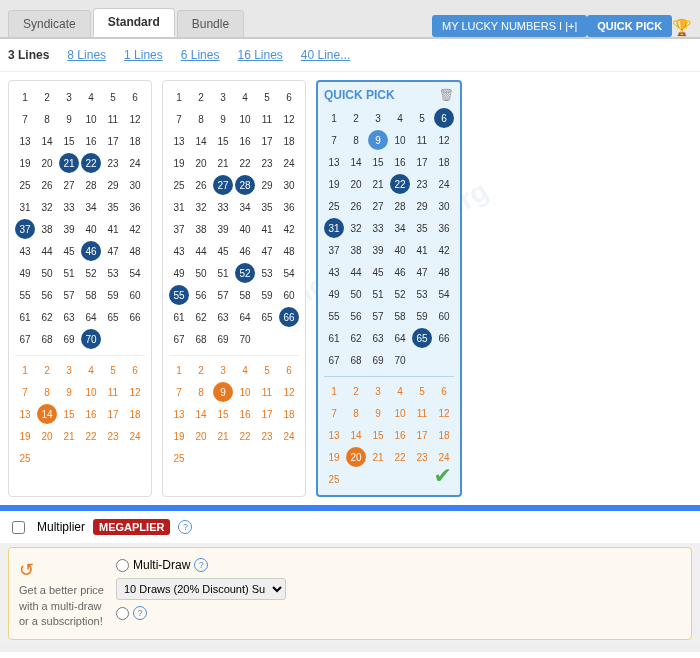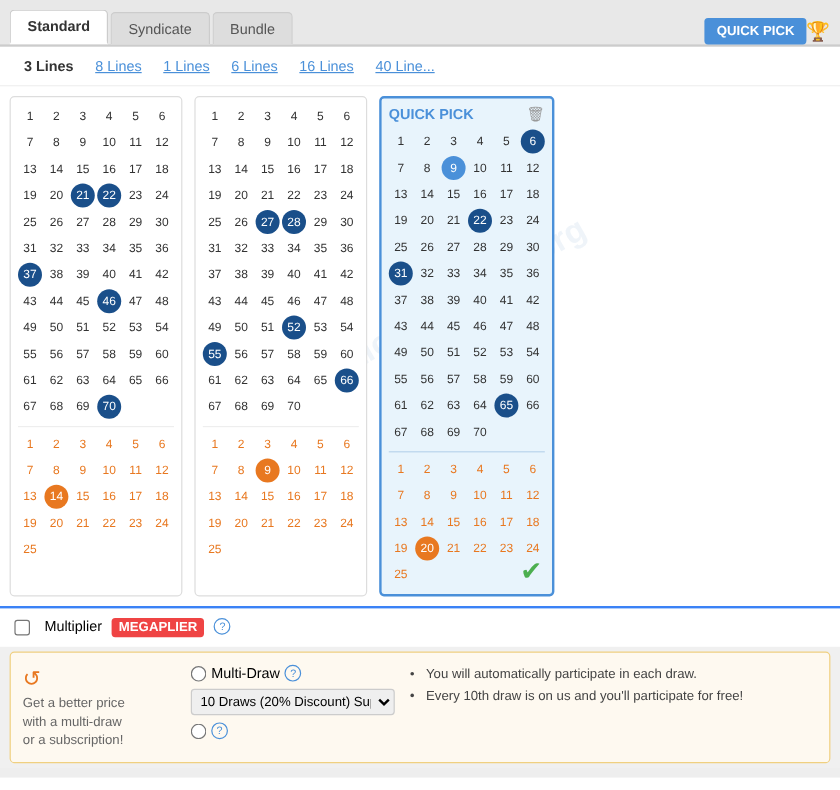--- a/index.html
+++ b/index.html
@@ -12,36 +12,37 @@
     .line-tab { padding: 3px 8px; font-size: 12px; color: #4a90d9; cursor: pointer; text-decoration: underline; }
     .line-tab.active { color: #333; text-decoration: none; font-weight: bold; }
     .num-cell { width: 20px; height: 20px; display: flex; align-items: center; justify-content: center; font-size: 10px; border-radius: 50%; cursor: pointer; color: #333; }
     .num-cell.selected-blue { background: #1a4f8a; color: #fff; border-radius: 50%; }
     .num-cell.selected-orange { background: #e87820; color: #fff; border-radius: 50%; }
 
     
     .orange-grid .num-cell { color: #e87820; }
     .orange-grid .num-cell.selected-orange { color: #fff; }
     .multiplier-cb { margin-right: 4px; }
-    .megaplier-badge { background: #ef4444; color: #fff; padding: 2px 6px; border-radius: 3px; font-size: 11px; font-weight: bold; }
+    .megaplier-badge { background: #b91c1c; color: #fff; padding: 2px 6px; border-radius: 3px; font-size: 11px; font-weight: bold; }
     .help-icon { display: inline-flex; align-items: center; justify-content: center; width: 14px; height: 14px; border: 1px solid #4a90d9; border-radius: 50%; color: #4a90d9; font-size: 9px; cursor: pointer; }
   </style>
 </head>
 <body>
 
 <div style="display:flex; align-items:flex-end; padding:8px 8px 0; background:#e8e8e8; border-bottom:2px solid #ccc;">
+  <div class="tab">Syndicate</div>
   <div class="tab active">Standard</div>
-  <div class="tab">Syndicate</div>
   <div class="tab">Bundle</div>
   <div style="flex:1;"></div>
+  <button class="lucky-btn">MY LUCKY NUMBERS I |+|</button>
   <button class="quickpick-btn">QUICK PICK</button>
   <span class="trophy-icon">🏆</span>
 </div>
 
-<div style="display:flex; gap:2px; padding:6px 12px; background:#fff; border-bottom:1px solid #eee;">
+<div style="display:flex; gap:2px; padding:6px 0; background:#fff; border-bottom:1px solid #eee;">
   <span class="line-tab active">3 Lines</span>
   <span class="line-tab">8 Lines</span>
   <span class="line-tab">1 Lines</span>
   <span class="line-tab">6 Lines</span>
   <span class="line-tab">16 Lines</span>
   <span class="line-tab">40 Line...</span>
 </div>
 
 <div style="background:#fff; padding:8px; display:flex; gap:10px; position:relative; overflow:hidden; min-height:400px;">
 
@@ -372,52 +373,46 @@
           <div class="num-cell" style="color:#e87820;">24</div>
         <div class="num-cell" style="color:#e87820;">25</div>
       </div>
     </div>
 
     <div style="position:absolute;bottom:6px;right:8px;color:#4caf50;font-size:22px;">✔</div>
   </div>
 
 </div>
 
-<div style="background:#fff;padding:8px 12px;display:flex;gap:8px;border-top:2px solid #3b82f6;">
+<div style="background:#fff;padding:8px 12px;display:flex;align-items:center;gap:8px;border-top:6px solid #3b82f6;">
   <input type="checkbox" class="multiplier-cb" style="">
   <span style="font-size:12px;">Multiplier</span>
   <span class="megaplier-badge">MEGAPLIER</span>
   <span class="help-icon">?</span>
 </div>
 
 <div style="background:#fef9f0;border:1px solid #f0d080;border-radius:4px;margin:4px 8px;padding:10px;display:flex;align-items:flex-start;gap:12px;">
   <div style="font-size:11px;color:#666;max-width:85px;line-height:1.4;">
     <span style="font-size:18px;color:#e87820;">↺</span><br>
     Get a better price with a multi-draw or a subscription!
   </div>
-  <div style="display:flex;flex-direction:column;gap:6px;min-width:160px;margin-left:43px;">
+  <div style="display:flex;flex-direction:column;gap:6px;min-width:160px;">
     <div style="display:flex;align-items:center;gap:4px;">
       <input type="radio" name="draw-opt" style="">
       <span style="font-size:12px;">Multi-Draw</span>
       <span class="help-icon">?</span>
     </div>
     <select style="font-size:11px;padding:3px;border:1px solid #ccc;border-radius:3px;max-width:170px;">
       <option>10 Draws (20% Discount)  Super S</option>
     </select>
     <div style="display:flex;align-items:center;gap:4px;">
       <input type="radio" name="draw-opt" style="">
       <span class="help-icon">?</span>
     </div>
   </div>
-  <div style="font-size:11px;color:#444;line-height:1.6;">
-    <ul style="padding-left:14px;">
-      <li>You will automatically participate in each draw.</li>
-      <li>Every 10th draw is on us and you'll participate for free!</li>
-    </ul>
-  </div>
 </div>
 
 <div style="height:8px;background:#eee;"></div>
 
 <div style="background:#fff;padding:10px 14px;">
   <div style="display:flex;justify-content:space-between;align-items:center;padding:4px 0;font-size:13px;">
     
     
   </div>
 

